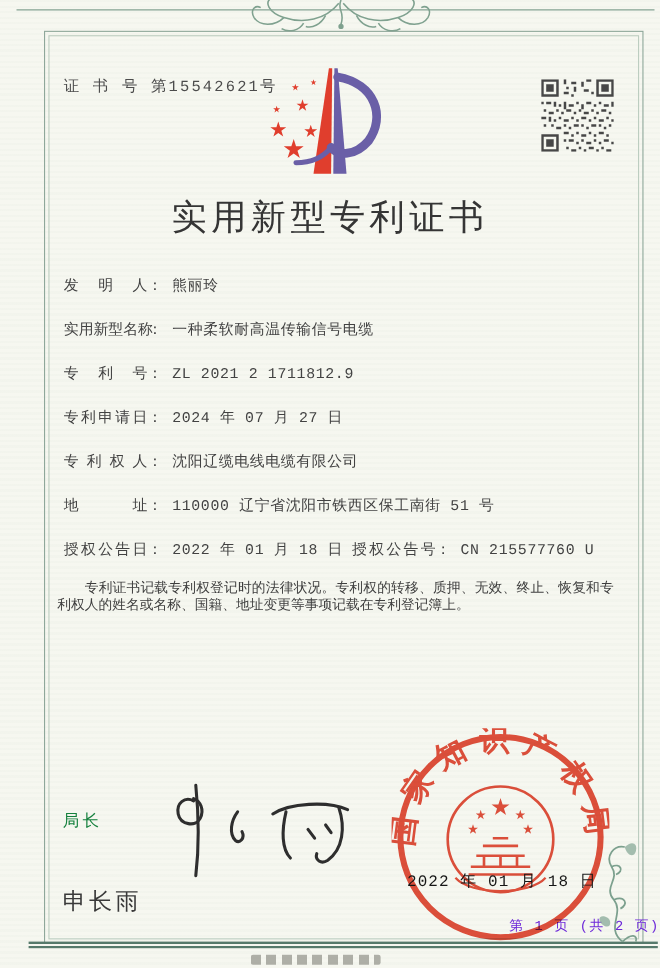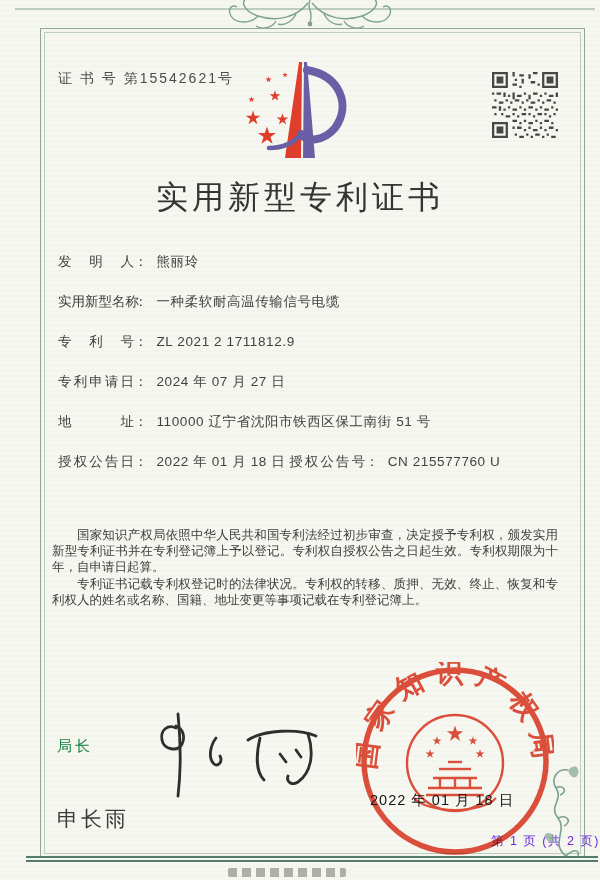--- a/index.html
+++ b/index.html
@@ -1,18 +1,18 @@
 <!DOCTYPE html>
 <html><head>
 <meta charset="utf-8">
 <style>
   html,body{margin:0;padding:0}
   body{width:600px;height:880px;overflow:hidden;background:#fff}
   .page{position:relative;width:600px;height:880px;background:#f6f7f0;
-        font-family:Liberation Sans, sans-serif;color:#3b3b3b}
+        font-family:Liberation Mono, monospace;color:#3b3b3b}
   .page::before{content:"";position:absolute;inset:0;pointer-events:none;
         background:repeating-linear-gradient(180deg,rgba(175,195,178,.05) 0 2px,rgba(255,255,255,0) 2px 5px)}
   .frame-outer{position:absolute;left:40px;top:28px;right:15px;bottom:22px;border:1.4px solid #8ea79a}
   .frame-inner{position:absolute;left:44px;top:32px;right:19px;bottom:26px;border:1px solid #bccdc0}
   .cert-no{position:absolute;left:58px;top:70px;font-size:14px;letter-spacing:2px;color:#4c4c4c}
   .logo{position:absolute;left:235px;top:58px;width:130px;height:115px}
   .qr{position:absolute;left:492px;top:72px;width:66px;height:66px}
   .title{position:absolute;left:0;top:176px;width:100%;text-align:center;
          font-size:32px;letter-spacing:4px;color:#353535;font-weight:500}
   .fields{position:absolute;left:58px;top:252px;width:505px;font-size:13.5px;color:#424242}
@@ -101,34 +101,36 @@
     <div class="frow">
       <span class="flabel">实用新型名称</span><span class="colon">：</span><span class="fvalue">一种柔软耐高温传输信号电缆</span>
     </div>
     <div class="frow">
       <span class="flabel">专利号</span><span class="colon">：</span><span class="fvalue">ZL 2021 2 1711812.9</span>
     </div>
     <div class="frow">
       <span class="flabel">专利申请日</span><span class="colon">：</span><span class="fvalue">2024 年 07 月 27 日</span>
     </div>
     <div class="frow">
+      <span class="flabel">专利权人</span><span class="colon">：</span><span class="fvalue">沈阳辽缆电线电缆有限公司</span>
+    </div>
+    <div class="frow">
       <span class="flabel">地址</span><span class="colon">：</span><span class="fvalue">110000  辽宁省沈阳市铁西区保工南街 51 号</span>
     </div>
     <div class="frow">
       <span>
         <span class="flabel">授权公告日</span><span class="colon">：</span><span class="fvalue">2022 年 01 月 18 日</span>
       </span>
       <span class="fgroup2">
         <span class="flabel">授权公告号</span><span class="colon">：</span><span class="fvalue">CN 215577760 U</span>
       </span>
     </div>
   </div>
 
   <div class="paras">
-    <p class="para">国家知识产权局依照中华人民共和国专利法经过初步审查，决定授予专利权，颁发实用新型专利证书并在专利登记簿上予以登记。专利权自授权公告之日起生效。专利权期限为十年，自申请日起算。</p>
     <p class="para">专利证书记载专利权登记时的法律状况。专利权的转移、质押、无效、终止、恢复和专利权人的姓名或名称、国籍、地址变更等事项记载在专利登记簿上。</p>
   </div>
 
   <div class="issuer-title">局长</div>
   <div class="issuer-name">申长雨</div>
 
   <svg class="signature" viewBox="0 0 180 90">
     <g stroke="#2e2e2e" stroke-width="2.8" fill="none" stroke-linecap="round">
       <path d="M28,18 C20,14 12,20 14,30 C16,40 30,42 34,34 C38,26 34,18 28,16"></path>
       <path d="M30,4 C32,24 34,52 30,86"></path>

